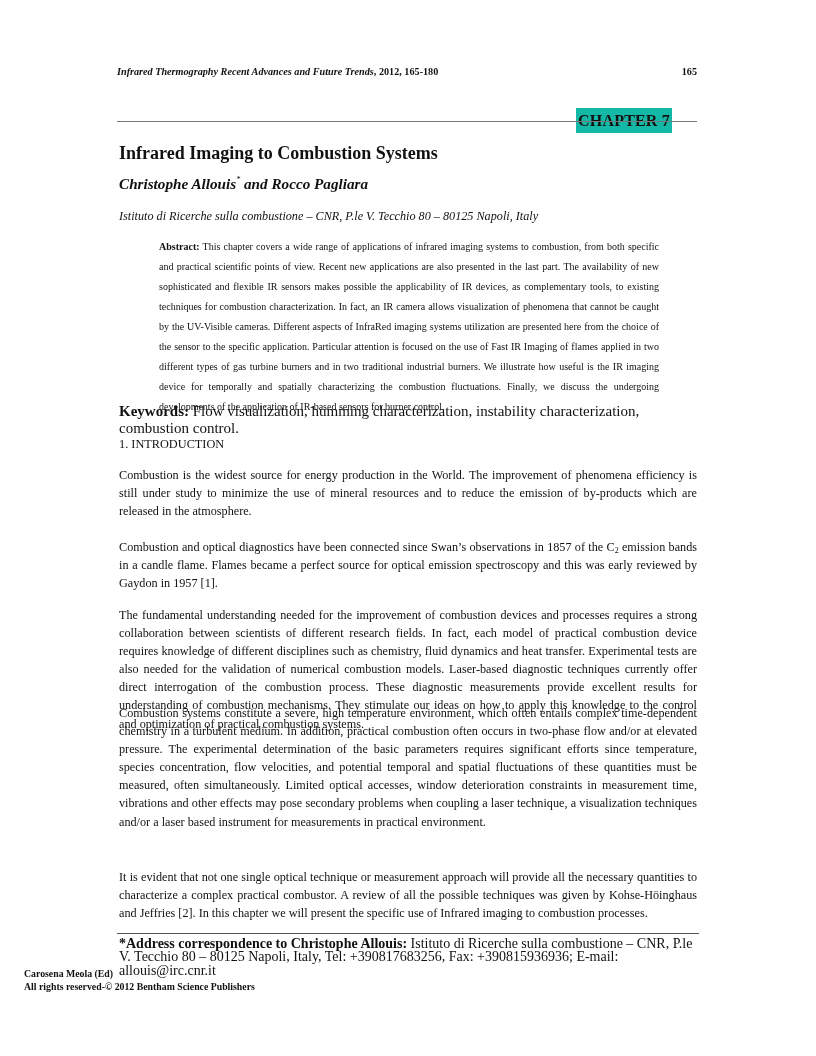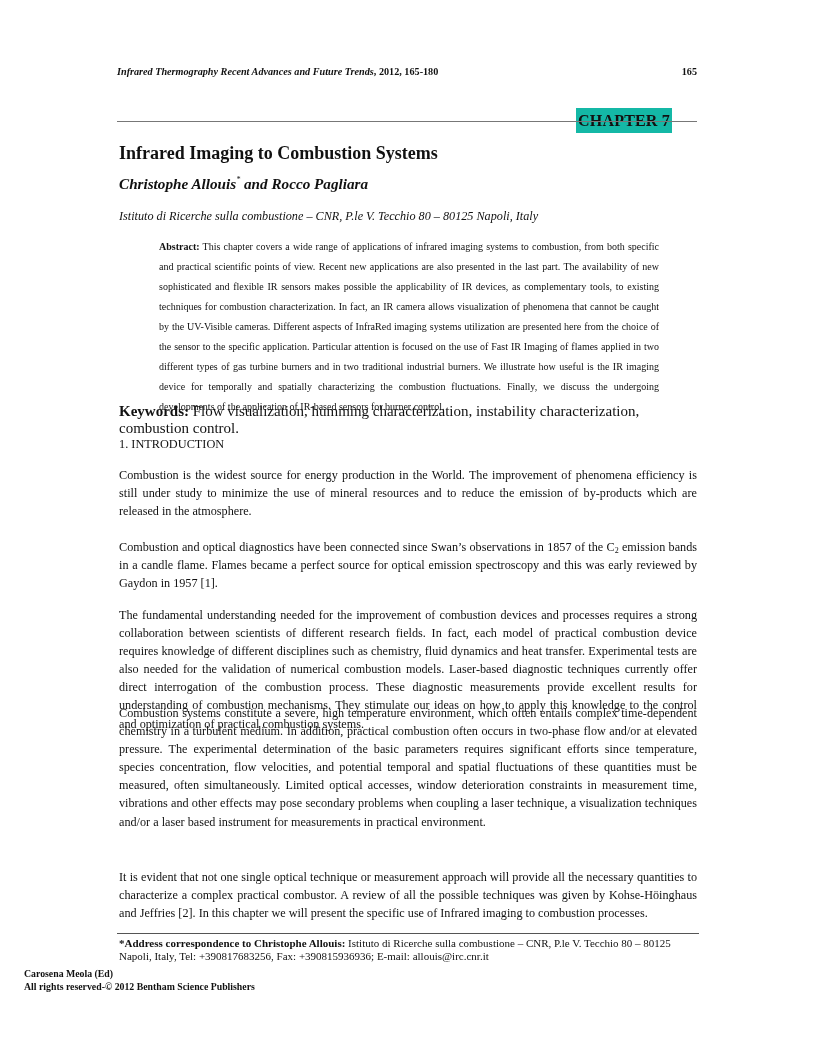--- a/index.html
+++ b/index.html
@@ -23,21 +23,21 @@
   .keywords b { font-weight: bold; }
   .section-heading { top: 437px; left: 119px; font-size: 12.3px; font-weight: normal; }
   .para { left: 119px; width: 578px; font-size: 12.2px; line-height: 18.1px; text-align: justify; }
   .para sub { font-size: 8px; vertical-align: -2px; line-height: 0; }
   .p1 { top: 466px; }
   .p2 { top: 538px; }
   .p3 { top: 590px; margin-top: 16px; }
   .p4 { top: 704px; }
   .p5 { top: 848px; margin-top: 20px; }
   .rule-foot { top: 933px; left: 117px; width: 582px; height: 0; border-top: 1.3px solid #555; }
-  .footnote { top: 937px; left: 119px; width: 580px; font-size: 11px; line-height: 13.4px; }
+  .footnote { top: 937px; left: 119px; width: 580px; font-size: 14px; line-height: 13.4px; }
   .footnote b { font-weight: bold; }
   .publisher { top: 968px; left: 0; width: 803px; text-align: left; font-size: 9.8px; font-weight: bold; line-height: 12.6px; padding-left: 24px; }
 </style>
 </head>
 <body>
 
 <div class="abs running-head">
   <span class="title"><span>Infrared Thermography Recent Advances and Future Trends</span><span class="yr">, 2012, 165-180</span></span>
   <span class="pg">165</span>
 </div>

